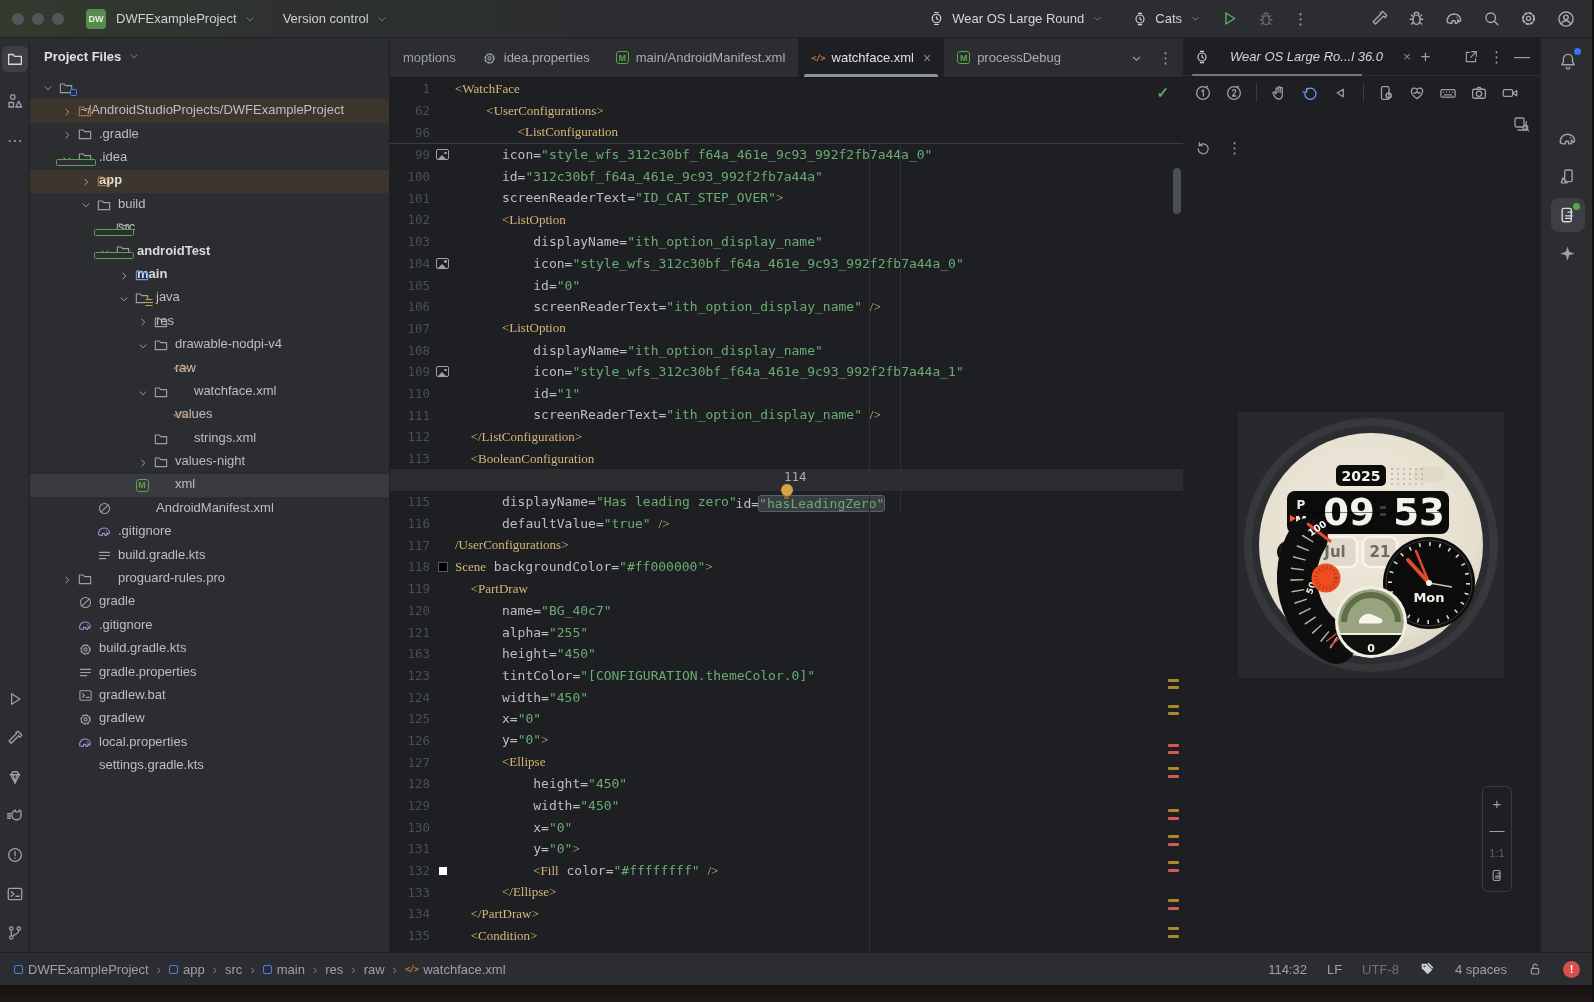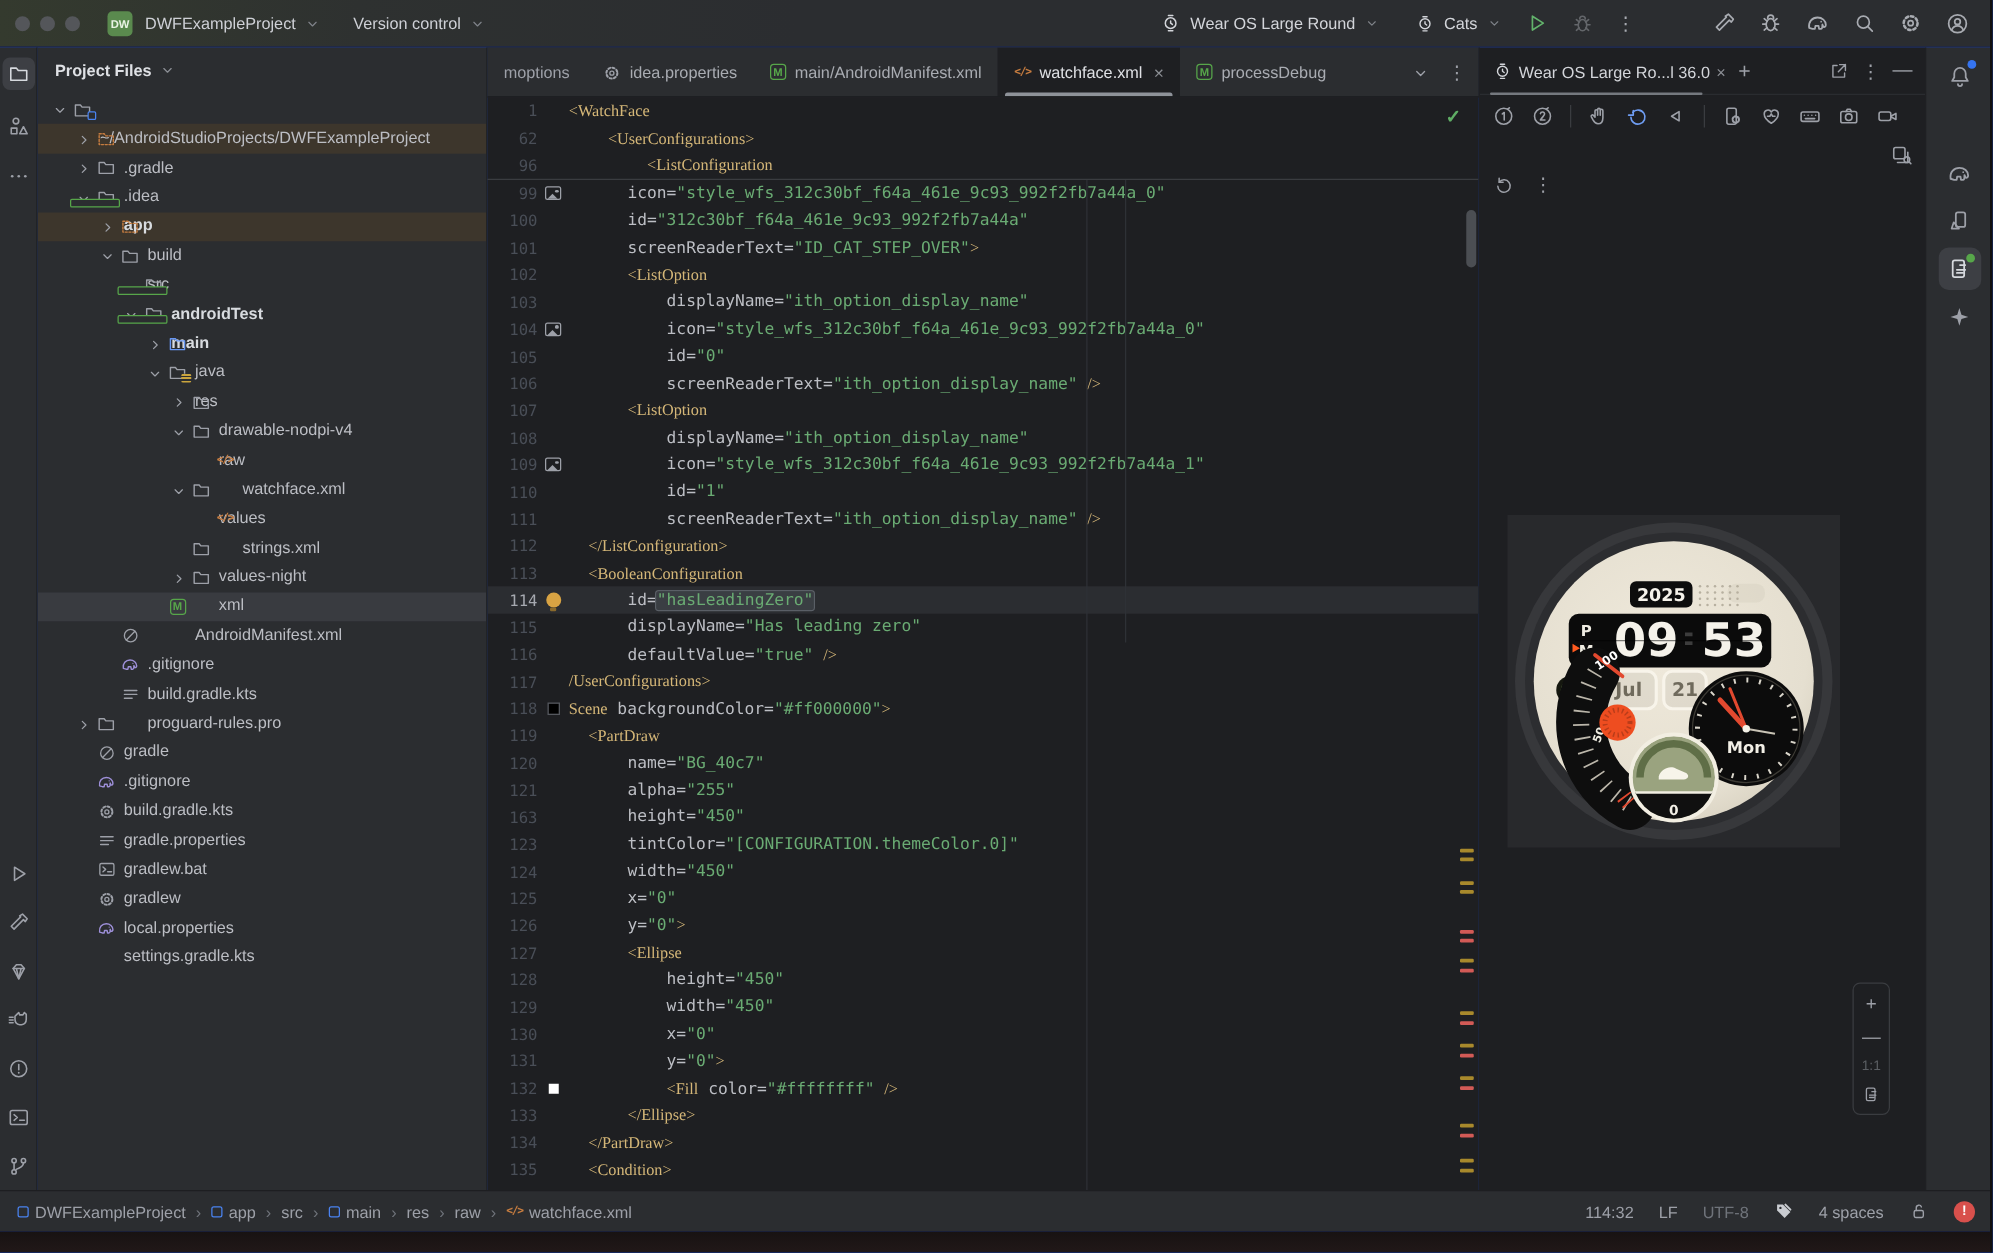--- a/index.html
+++ b/index.html
@@ -52,21 +52,21 @@
   .editor{width:793px;background:#1e1f22;position:relative;display:flex;flex-direction:column;}
   .tabs{height:40px;background:#2b2d30;display:flex;align-items:stretch;border-bottom:1px solid #1a1b1e;flex:none;overflow:hidden;}
   .tab{display:flex;align-items:center;gap:7px;padding:0 13px;color:#a9acb2;position:relative;cursor:default;white-space:nowrap;}
   .tab.active{background:#1e1f22;color:#dfe1e5;}
   .tab.active::after{content:"";position:absolute;left:6px;right:6px;bottom:0;height:3px;background:#8e9299;border-radius:2px 2px 0 0;}
   .tab .close{color:#8b8e94;margin-left:2px;font-size:14px;}
   .tabs-end{margin-left:auto;display:flex;align-items:center;gap:14px;padding-right:10px;color:#9da0a8;}
   .sticky{flex:none;border-bottom:1px solid #3a3c40;position:relative;}
   .codewrap{flex:1;position:relative;overflow:hidden;}
   .cline{height:21.7px;display:flex;align-items:center;font-family:"DejaVu Sans Mono","Liberation Mono",monospace;font-size:13px;}
-  .cline.hl{background:#2b2d31;}
+  .cline.hl{background:#2b2d31;flex-direction:column;}
   .g{width:40px;flex:none;text-align:right;color:#494e57;font-family:"DejaVu Sans Mono",monospace;font-size:12.5px;}
   .cline.hl .g{color:#a6a9b0;}
   .gi{width:25px;flex:none;display:flex;align-items:center;justify-content:center;}
   .ct{white-space:pre;color:#bcbec4;}
   .ct .t{color:#d5b778;font-family:Liberation Serif, serif;}
   .ct .s{color:#6aab73;}
   .ct .occ{background:#3a3e43;outline:1px solid #5a5f66;border-radius:2px;}
   .swb{width:8px;height:8px;background:#000;outline:1px solid #55585e;}
   .sww{width:8px;height:8px;background:#fff;}
   .imgb{width:13px;height:11px;border:1.2px solid #9da0a8;border-radius:2px;position:relative;}
@@ -77,26 +77,26 @@
   .guide{position:absolute;width:1px;background:#2e3136;}
   .stripe-mark{position:absolute;right:4px;width:11px;height:3px;border-radius:1px;}
   .stripe-mark.y{background:#a8892c;}
   .stripe-mark.r{background:#d25a56;}
   .vscroll{position:absolute;right:2px;top:24px;width:8px;height:46px;background:#4b4e53;border-radius:4px;}
   .okcheck{position:absolute;right:14px;top:6px;color:#5fad65;font-size:15px;font-weight:bold;}
 
   
   .device{width:357px;background:#1e1f22;border-left:1px solid #1f2023;position:relative;}
   .dev-tabbar{height:38px;display:flex;align-items:center;padding:0 10px;gap:10px;color:#9da0a8;border-bottom:1px solid #2a2c30;}
-  .dev-title{display:flex;align-items:flex-end;gap:5px;color:#d3d5da;white-space:nowrap;}
+  .dev-title{display:flex;align-items:flex-start;gap:20px;color:#d3d5da;white-space:nowrap;font-style:italic;}
   .dev-scrollind{position:absolute;left:8px;top:36px;width:170px;height:2px;background:#75797f;border-radius:1px;}
   .dev-toolbar{padding:8px 10px 0;display:flex;align-items:center;gap:13px;color:#9da0a8;flex-wrap:wrap;}
   .dev-toolbar .sep{width:1px;height:18px;background:#3a3c40;}
   .dev-toolbar2{padding:6px 10px;display:flex;gap:16px;color:#9da0a8;}
-  .watch-square{position:absolute;left:22px;top:374px;width:266px;height:266px;background:#28292c;}
+  .watch-square{position:absolute;left:54px;top:374px;width:266px;height:266px;background:#28292c;}
   .zoomctl{position:absolute;right:28px;bottom:60px;width:30px;border:1px solid #3a3c40;border-radius:6px;
     display:flex;flex-direction:column;align-items:center;gap:9px;padding:8px 0;color:#aab;}
   .zoomctl .zi{color:#9da0a8;font-size:15px;}
   .zoomctl .zz{color:#5b5e63;font-size:11px;}
   .rightstrip{width:54px;background:#2b2d30;border-left:1px solid #1f2023;position:relative;}
   .rs-btn{position:absolute;left:50%;transform:translateX(-50%);width:34px;height:34px;border-radius:8px;
     display:flex;align-items:center;justify-content:center;color:#9da0a8;}
   .rs-btn.active{background:#3d3f44;color:#d6d9de;}
   .dotbadge{position:absolute;width:7px;height:7px;border-radius:50%;}
 

